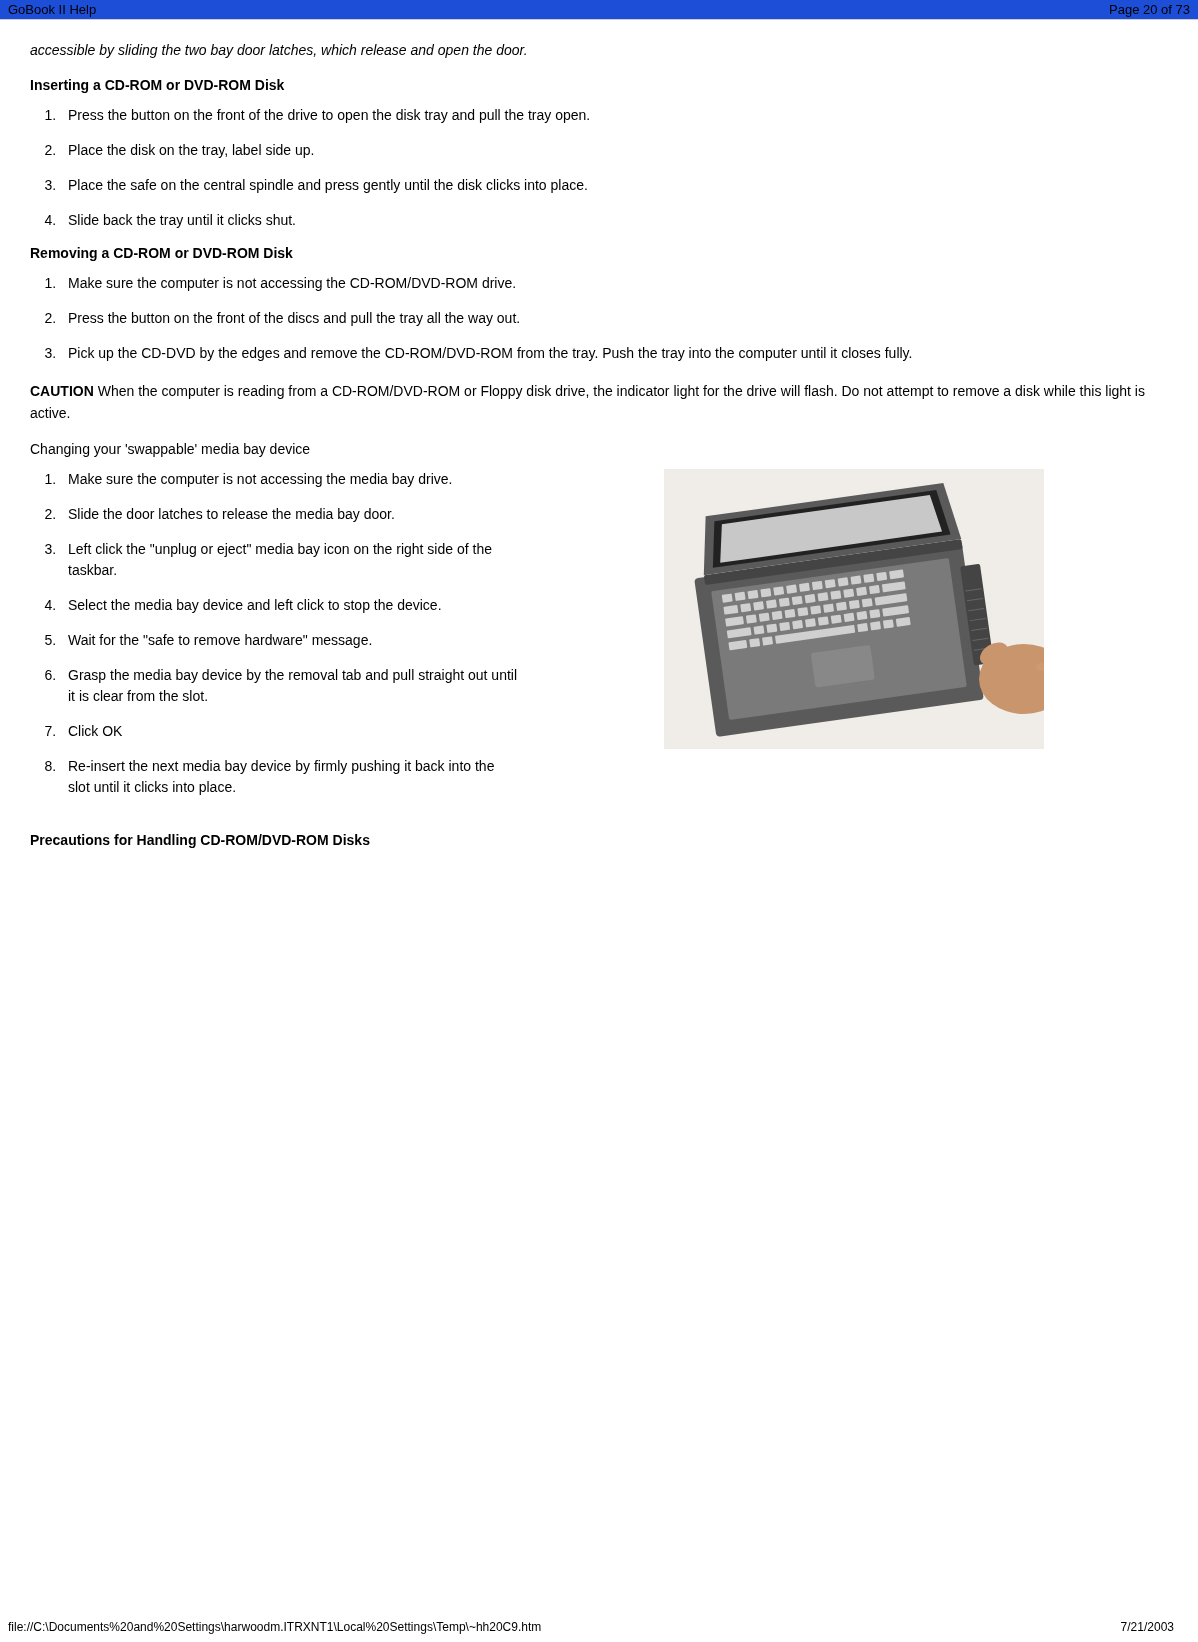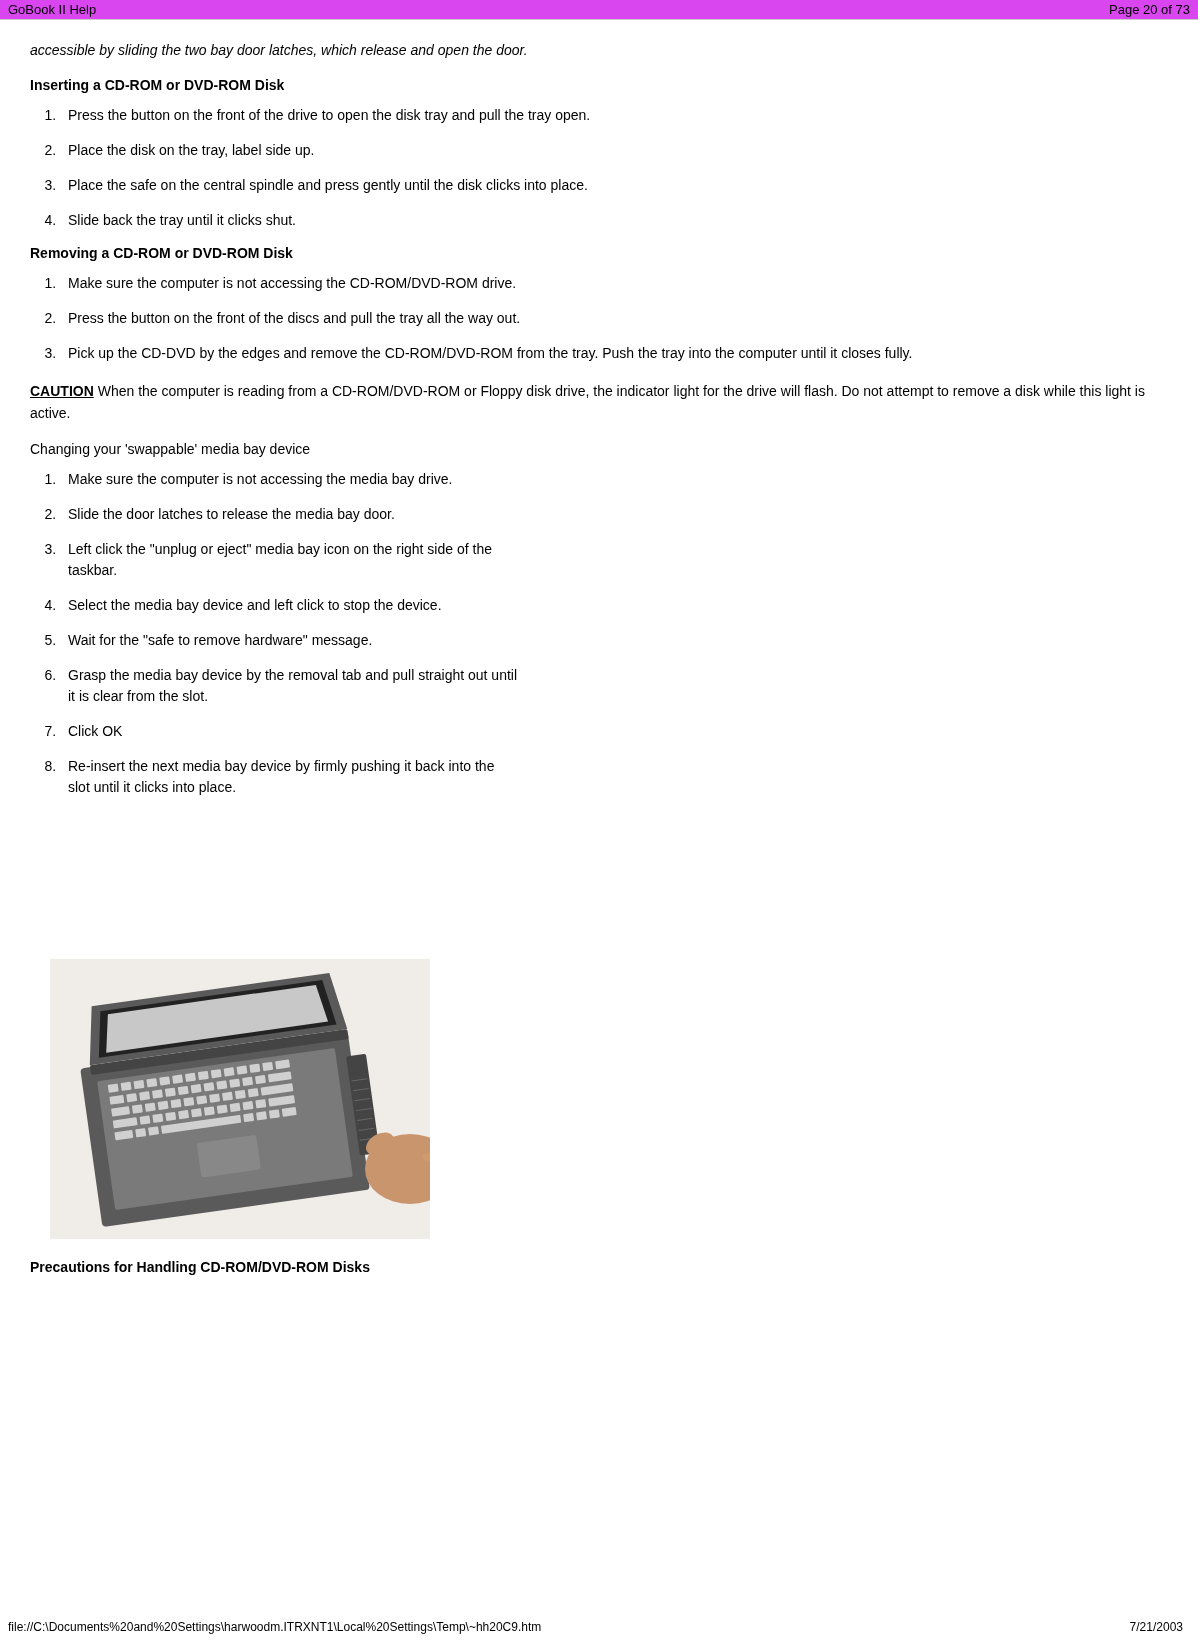--- a/index.html
+++ b/index.html
@@ -15,21 +15,21 @@
       width: 1198px;
       min-height: 1642px;
       position: relative;
     }
     .header-bar {
       display: flex;
       justify-content: space-between;
       align-items: center;
       padding: 2px 8px;
       border-bottom: 1px solid #ccc;
-      background: #d946ef;
+      background: #1d4ed8;
     }
     .header-title {
       font-size: 13px;
     }
     .header-page {
       font-size: 13px;
     }
     .main-content {
       padding: 20px 30px 40px 30px;
     }
@@ -55,53 +55,51 @@
       line-height: 1.5;
       padding-left: 8px;
     }
     .caution-block {
       margin: 16px 0;
       font-size: 14px;
       line-height: 1.6;
     }
     .caution-word {
       font-weight: bold;
-      text-decoration: underline;
       margin-top: 33px;
     }
     .swappable-section {
     }
     .swappable-heading {
       font-size: 14px;
       margin-bottom: 12px;
     }
     .swappable-layout {
       display: flex;
       align-items: flex-start;
-      flex-direction: column;
     }
     .swappable-list-col {
       flex: 0 0 490px;
       max-width: 490px;
     }
     .swappable-image-col {
       flex: 1;
       display: flex;
       justify-content: center;
       align-items: center;
       padding-left: 20px;
     }
     .precautions-section {
       margin-top: 20px;
     }
     .footer-bar {
       position: absolute;
       bottom: 8px;
       left: 0;
-      right: 7px;
+      right: 16px;
       display: flex;
       justify-content: space-between;
       padding: 0 8px;
       font-size: 12px;
       color: #000;
     }
     .full-list {
       margin-left: 30px;
     }
     .full-list li {

